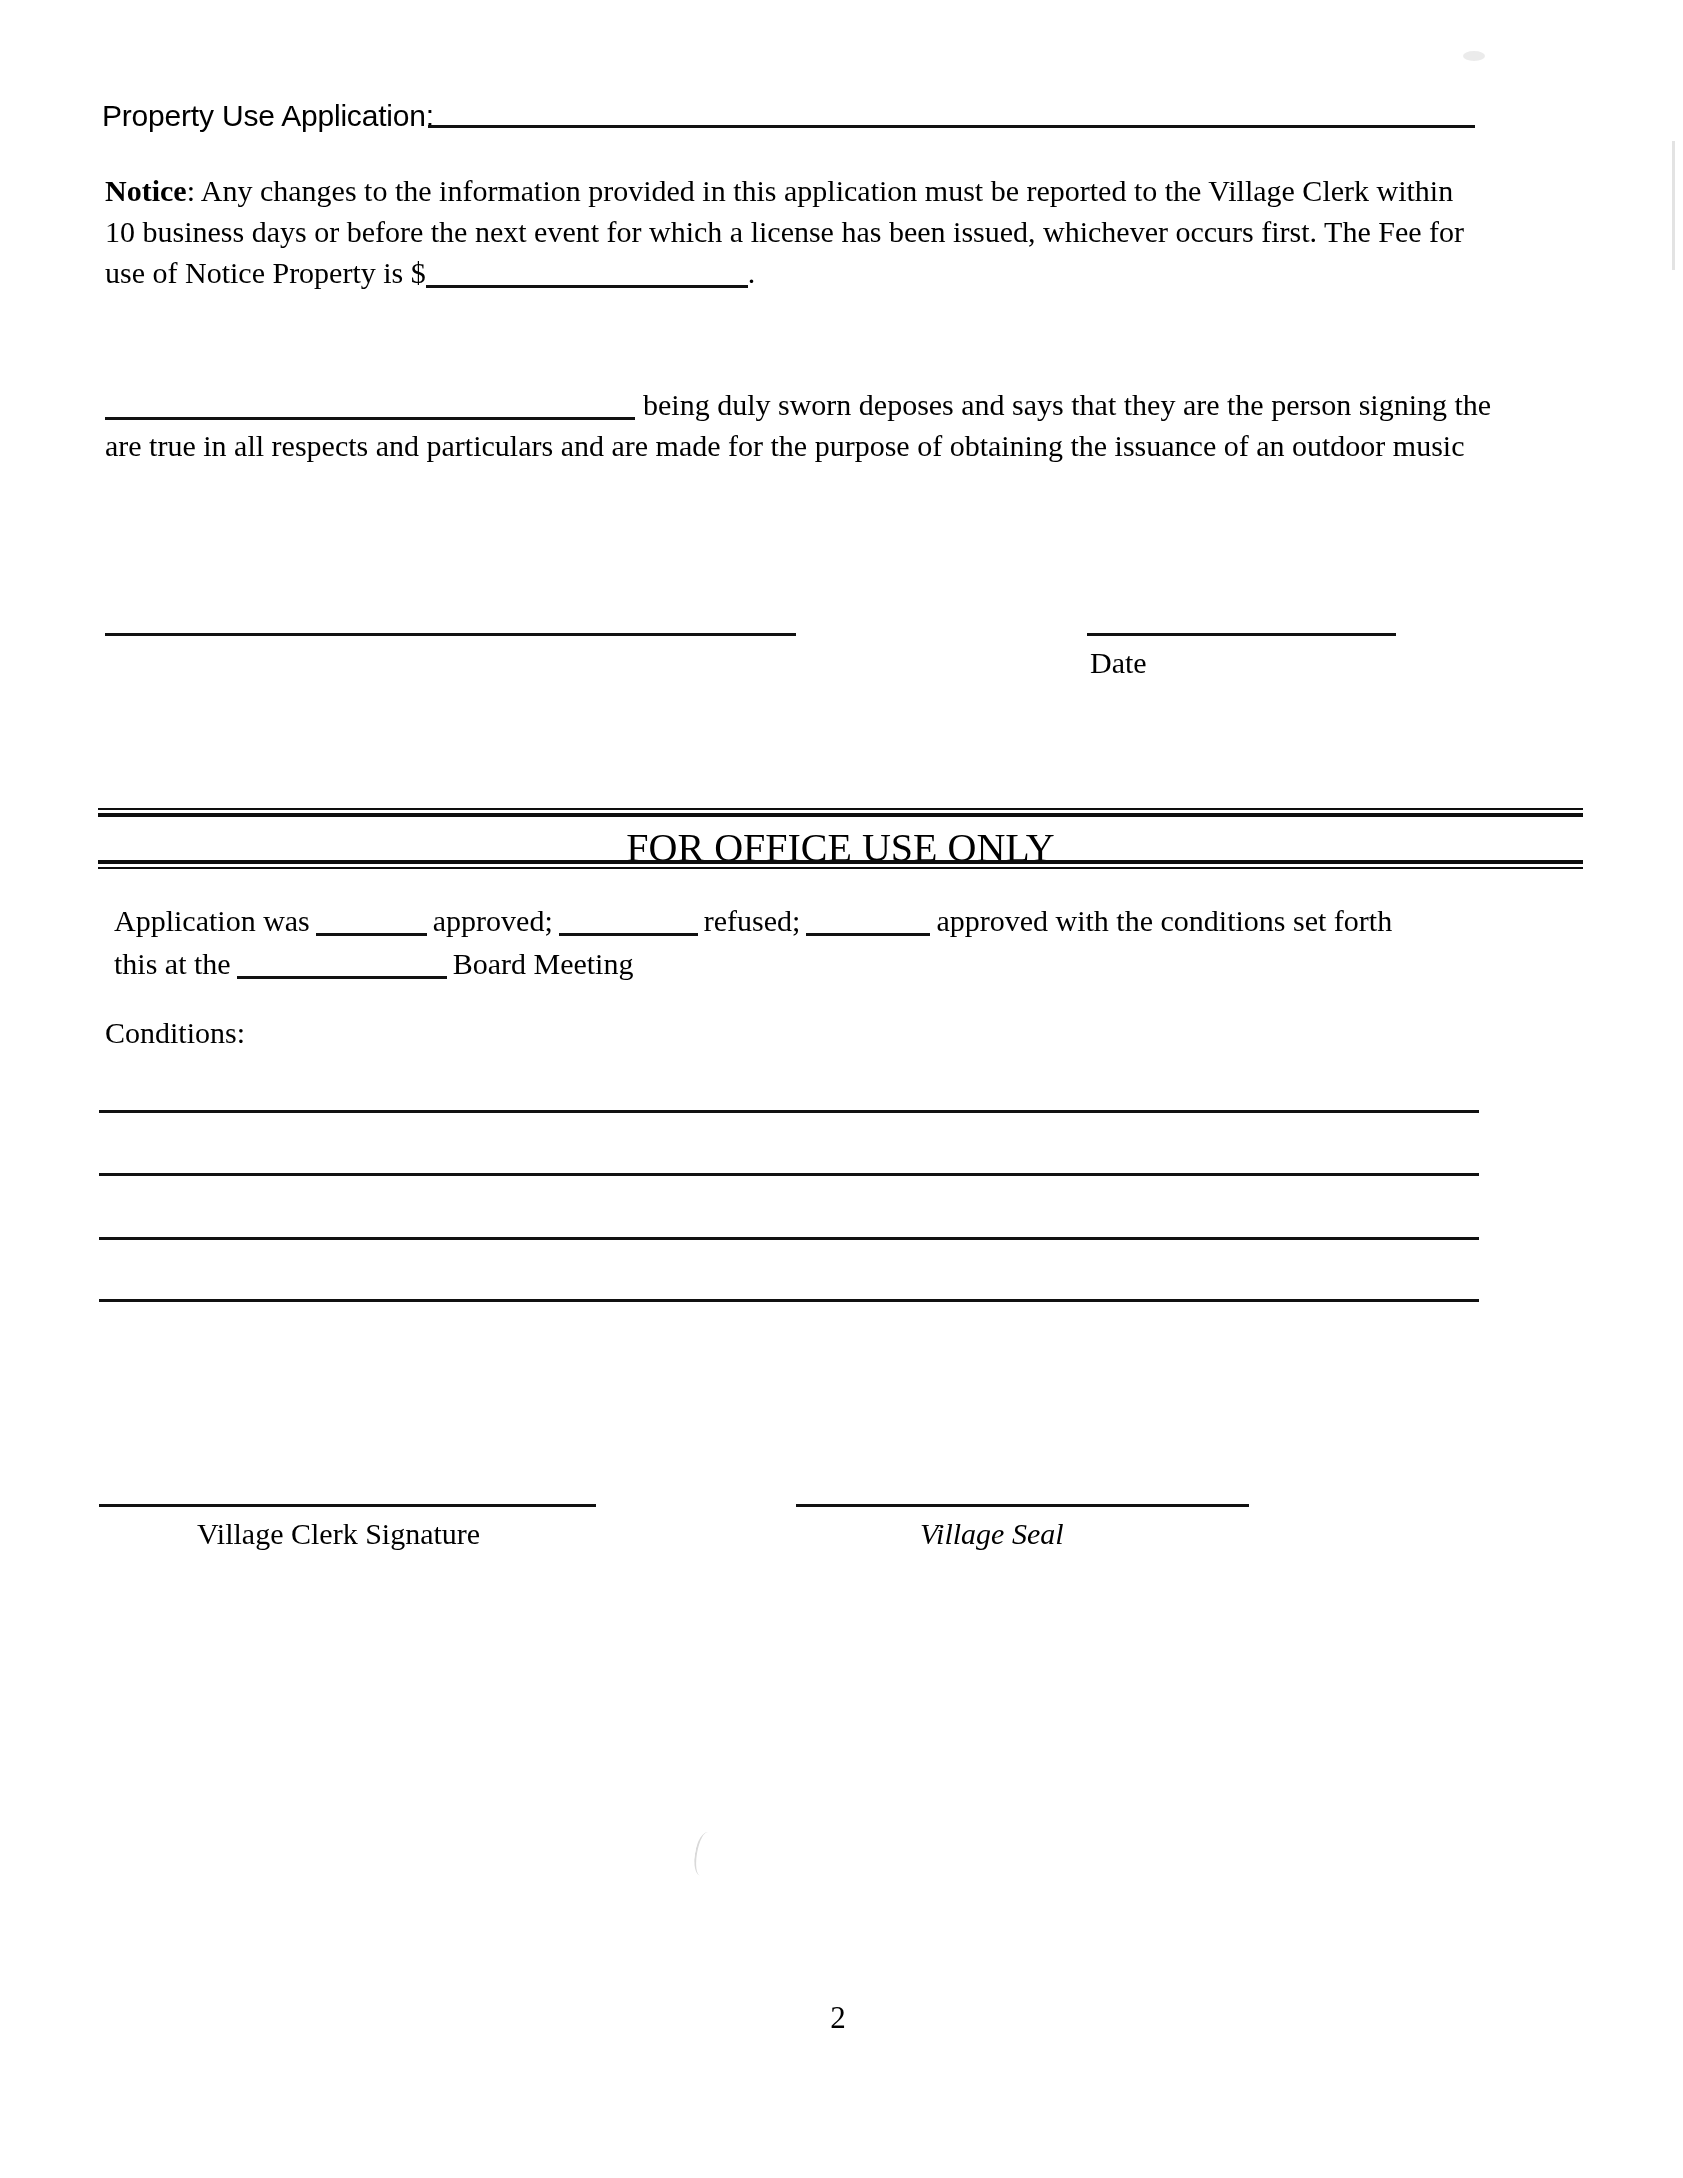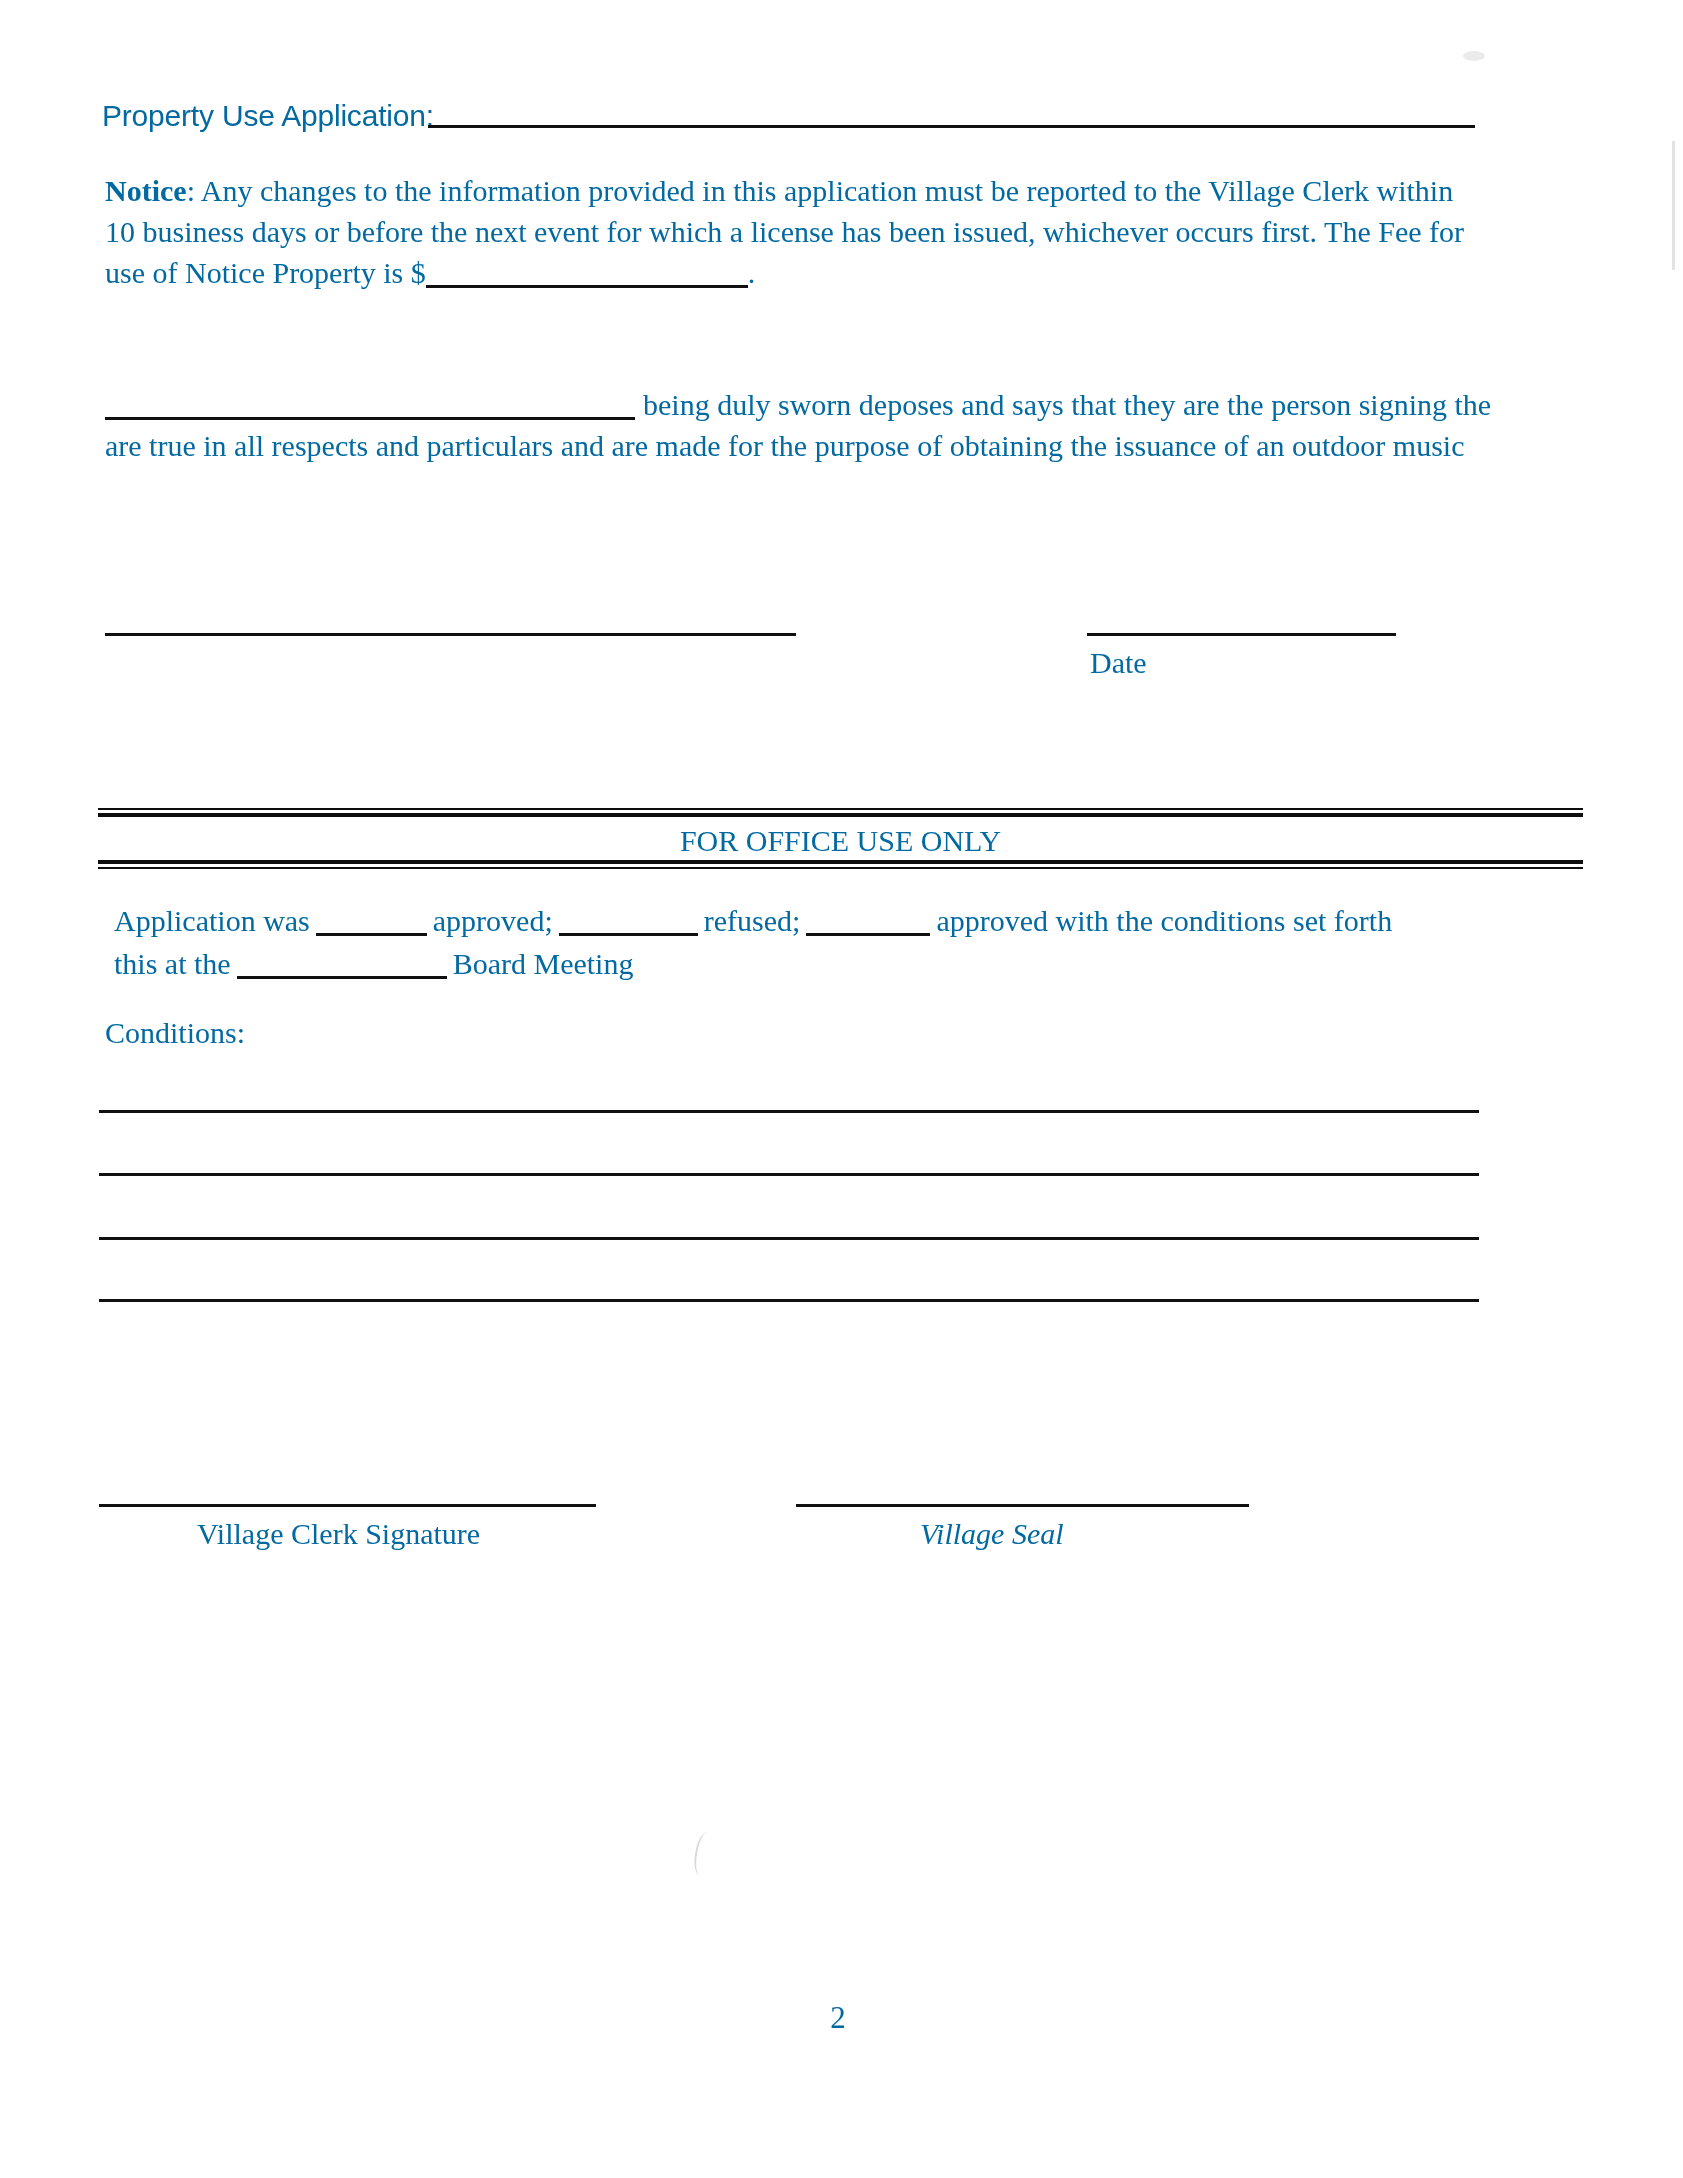--- a/index.html
+++ b/index.html
@@ -1,20 +1,20 @@
 <!DOCTYPE html>
 <html><head>
 <meta charset="utf-8">
 <style>
   html,body{margin:0;padding:0;background:#ffffff;}
   .page{
     position:relative;
     width:1683px;height:2178px;
     background:#ffffff;
-    color:#0369a1;
+    color:#000000;
     font-family:"Liberation Serif","DejaVu Serif",serif;
     font-size:30px;
     overflow:hidden;
   }
   .abs{position:absolute;}
   
   .heading{
     font-family:"Liberation Sans","DejaVu Sans",sans-serif;
     font-size:30px;
     letter-spacing:-0.2px;
@@ -40,21 +40,21 @@
     position:absolute;height:3px;
     border-top:2px solid #0e0e0e;
     border-bottom:4px solid #0e0e0e;
   }
   .rule-thick-thin{
     position:absolute;height:3px;
     border-top:4px solid #0e0e0e;
     border-bottom:2px solid #0e0e0e;
   }
   .office-title{
-    font-size:30px;
+    font-size:40px;
     text-align:center;
     white-space:nowrap;
   }
   .label{white-space:nowrap;}
   .decision{line-height:43px;margin-left:11px;}
   .page-num{font-size:31px;text-align:center;}
   
   .artifact{position:absolute;pointer-events:none;}
   .artifact-edge{width:3px;background:#dcdcdc;opacity:.8;}
   .artifact-paren{

